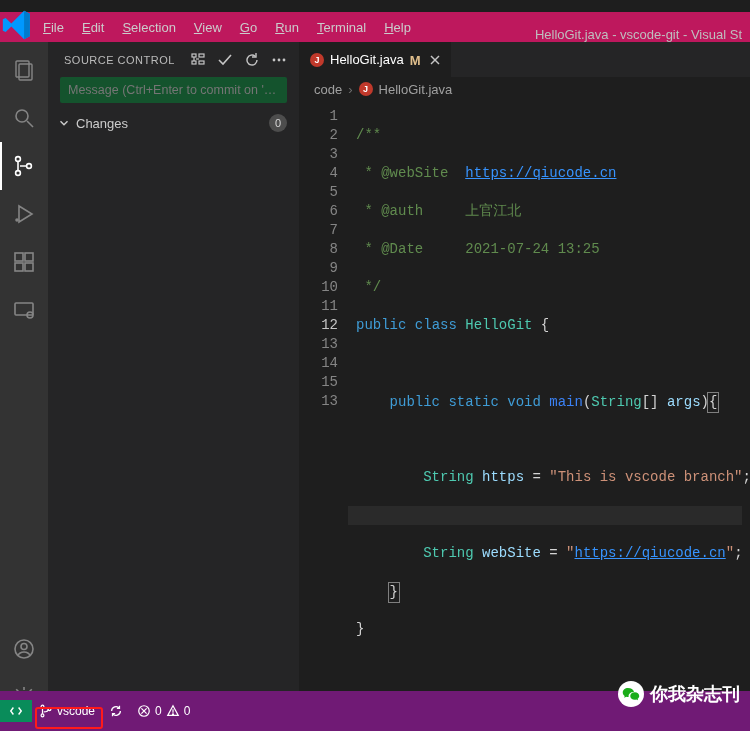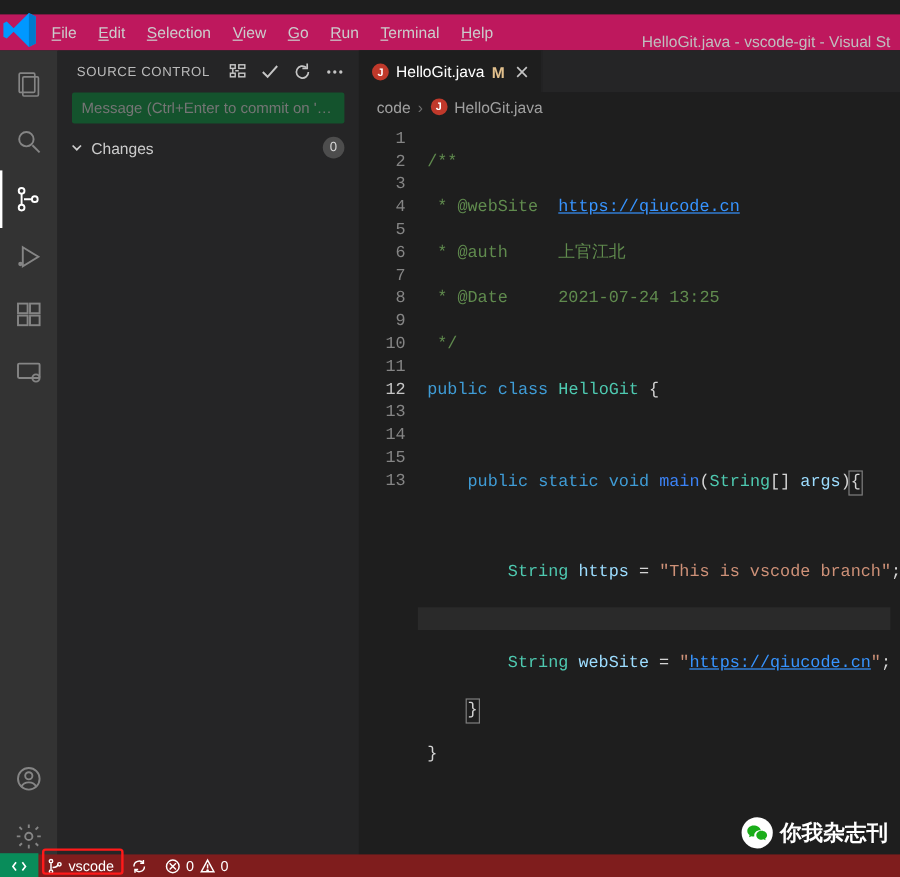--- a/index.html
+++ b/index.html
@@ -122,21 +122,21 @@
     .tok-str { color:#ce9178; }
     .tok-cmt { color:#608b4e; }
     .tok-fn { color:#3b82f6; }
     .tok-type { color:#4ec9b0; }
     .tok-var { color:#9cdcfe; }
     .tok-link { color:#3794ff; text-decoration:underline; }
     .cursorbox { border:1px solid #7f7f7f; display:inline-block; padding:0 1px; margin-left:-2px; }
     
     .statusbar {
       position:absolute; left:0; right:0; bottom:0;
-      height:19px; background:#7f1d1d; color:#ffffff;
+      height:40px; background:#701a75; color:#ffffff;
       display:flex; align-items:center; font-size:12px;
     }
     .status-item { height:22px; display:flex; align-items:center; padding:0 7px; gap:4px; }
     .status-item svg { width:14px; height:14px; }
     .status-remote { background:#098c5a; width:32px; justify-content:center; padding:0; }
     .highlight-box {
       border:2px solid #ff1a1a; border-radius:3px;
       position:absolute; pointer-events:none;
     }
     

